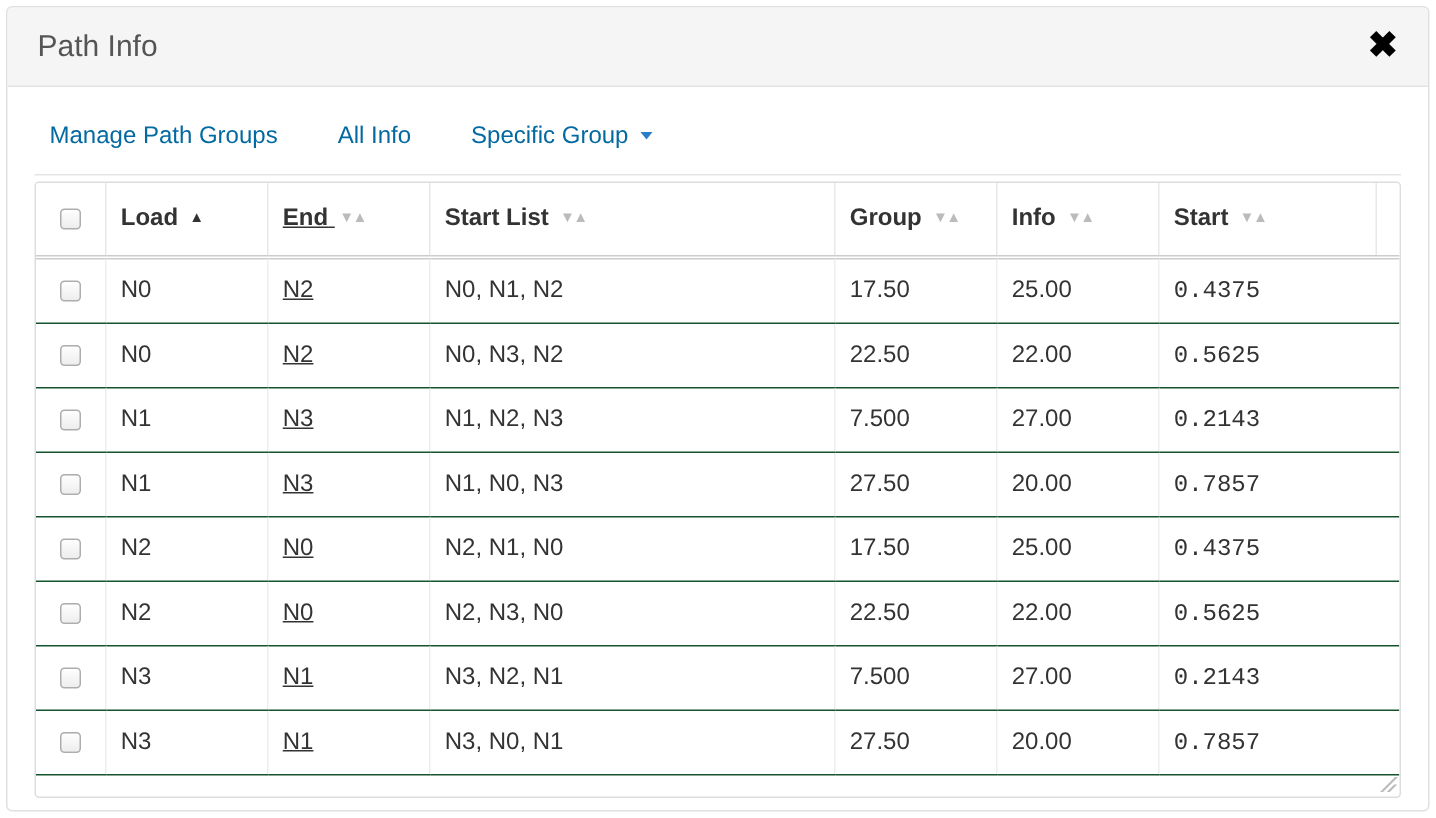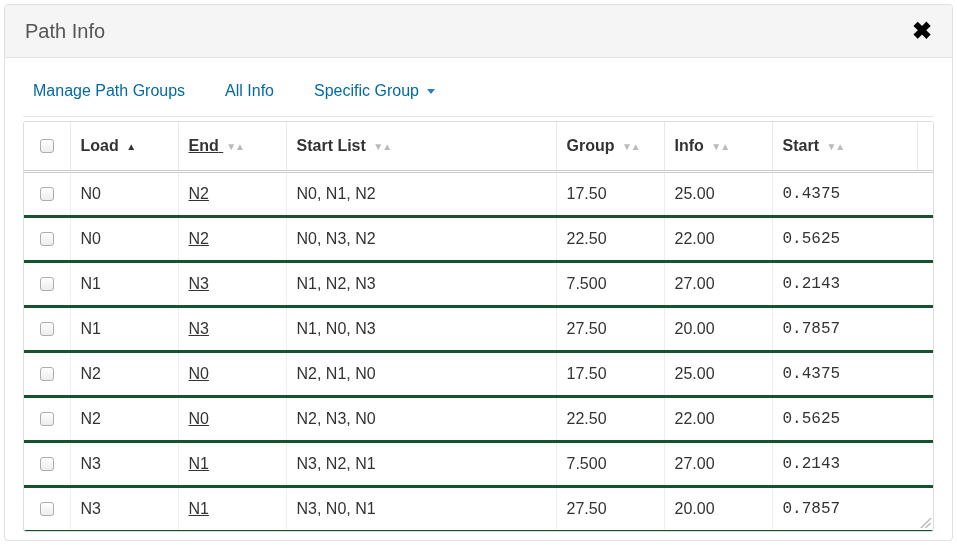--- a/index.html
+++ b/index.html
@@ -107,21 +107,21 @@
   .col-nodelist { width: 270px; }
   .col-load  { width: 108px; }
   .col-cost  { width: 108px; }
   .col-ratio { width: auto; }
   .sort-icons { color: #bbb; font-size: 10px; margin-left: 3px; vertical-align: middle; letter-spacing: -1px;}
   .sort-active .sort-up { color: #333; }
   .sort-up, .sort-down { display: inline-block; }
   .tbody-scroll { flex: 1; overflow-y: scroll; }
   .tbody-scroll table { }
   tbody td {
-    border-bottom: 3px solid #14532d;
+    border-bottom: 1px solid #14532d;
     border-right: 1px solid #eee;
     padding: 11px 10px;
     font-size: 16px;
     color: #333;
     white-space: nowrap;
     overflow: hidden;
     text-overflow: ellipsis;
   }
   tbody td:last-child { border-right: none; font-family: Liberation Mono, monospace; }
   tbody td.col-check { text-align: center; vertical-align: middle; }

